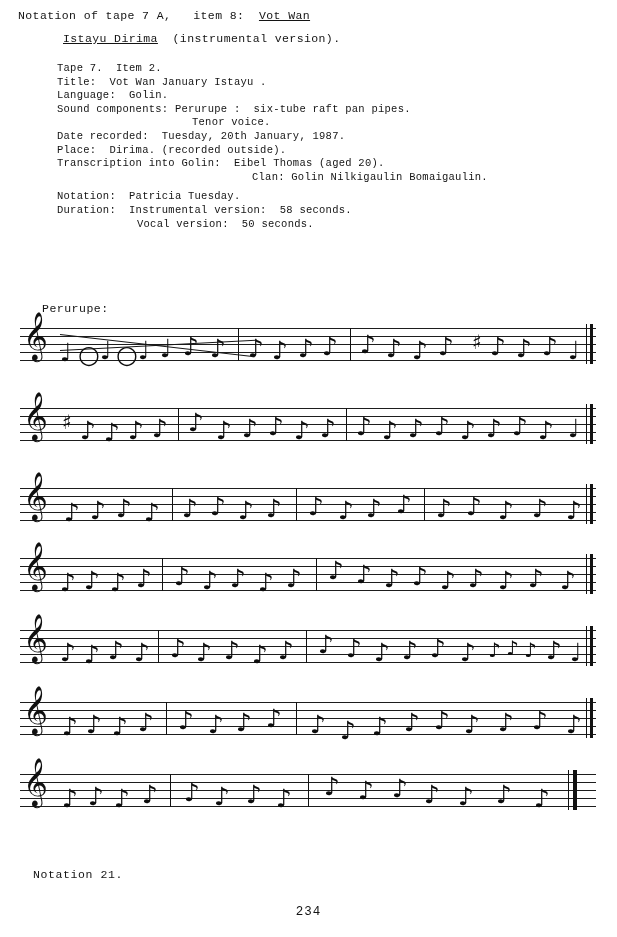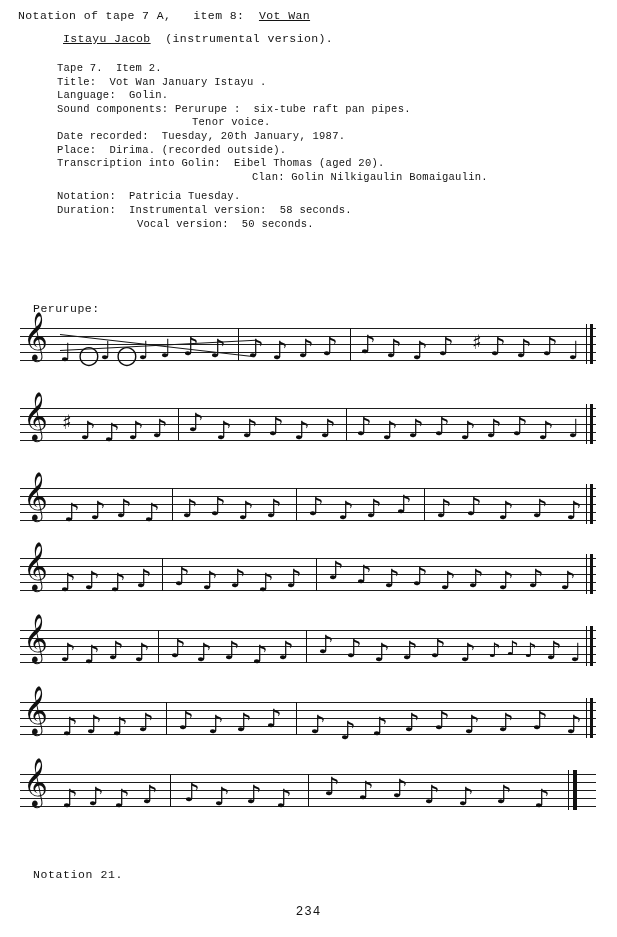--- a/index.html
+++ b/index.html
@@ -167,21 +167,21 @@
     letter-spacing: 1px;
   }
 </style>
 </head>
 <body>
 
 <div class="page">
 
   <div class="hdr">
     <div class="hdr-line1"><span>Notation of tape 7 A,   item 8:</span>  <span class="u">Vot Wan</span></div>
-    <div class="hdr-line2"><span class="u">Istayu Jacob</span>  <span>(instrumental version).</span></div>
+    <div class="hdr-line2"><span class="u">Istayu Dirima</span>  <span>(instrumental version).</span></div>
   </div>
 
   <div class="meta">
     <div>Tape 7.  Item 2.</div>
     <div>Title:  Vot Wan January Istayu .</div>
     <div>Language:  Golin.</div>
     <div>Sound components: Perurupe :  six-tube raft pan pipes.</div>
     <div style="padding-left:135px">Tenor voice.</div>
     <div>Date recorded:  Tuesday, 20th January, 1987.</div>
     <div>Place:  Dirima. (recorded outside).</div>
@@ -223,21 +223,21 @@
       <div class="note" style="left:418px; top:10px">♪</div>
       <div class="note small" style="left:452px; top:8px">♯</div>
       <div class="note" style="left:470px; top:10px">♪</div>
       <div class="note" style="left:496px; top:12px">♪</div>
       <div class="note" style="left:522px; top:10px">♪</div>
       <div class="note" style="left:548px; top:14px">♩</div>
       <div class="endbar" style="left:566px">
         <b style="left:0; width:1.2px"></b>
           <b style="left:4px; width:3px"></b>
       </div>
-      <div class="perurupe-label" style="left:13px; top:-22px">Perurupe:</div>
+      <div class="perurupe-label" style="left:22px; top:-22px">Perurupe:</div>
       <div class="wedge">
         <span style="transform:rotate(6.5deg)"></span>
         <span style="transform:rotate(-3deg); top:16px"></span>
       </div>
     </div>
 
     <div class="system" style="top:104px">
       <div class="staff-lines">
         <i style="top:4px"></i>
           <i style="top:12px"></i>

